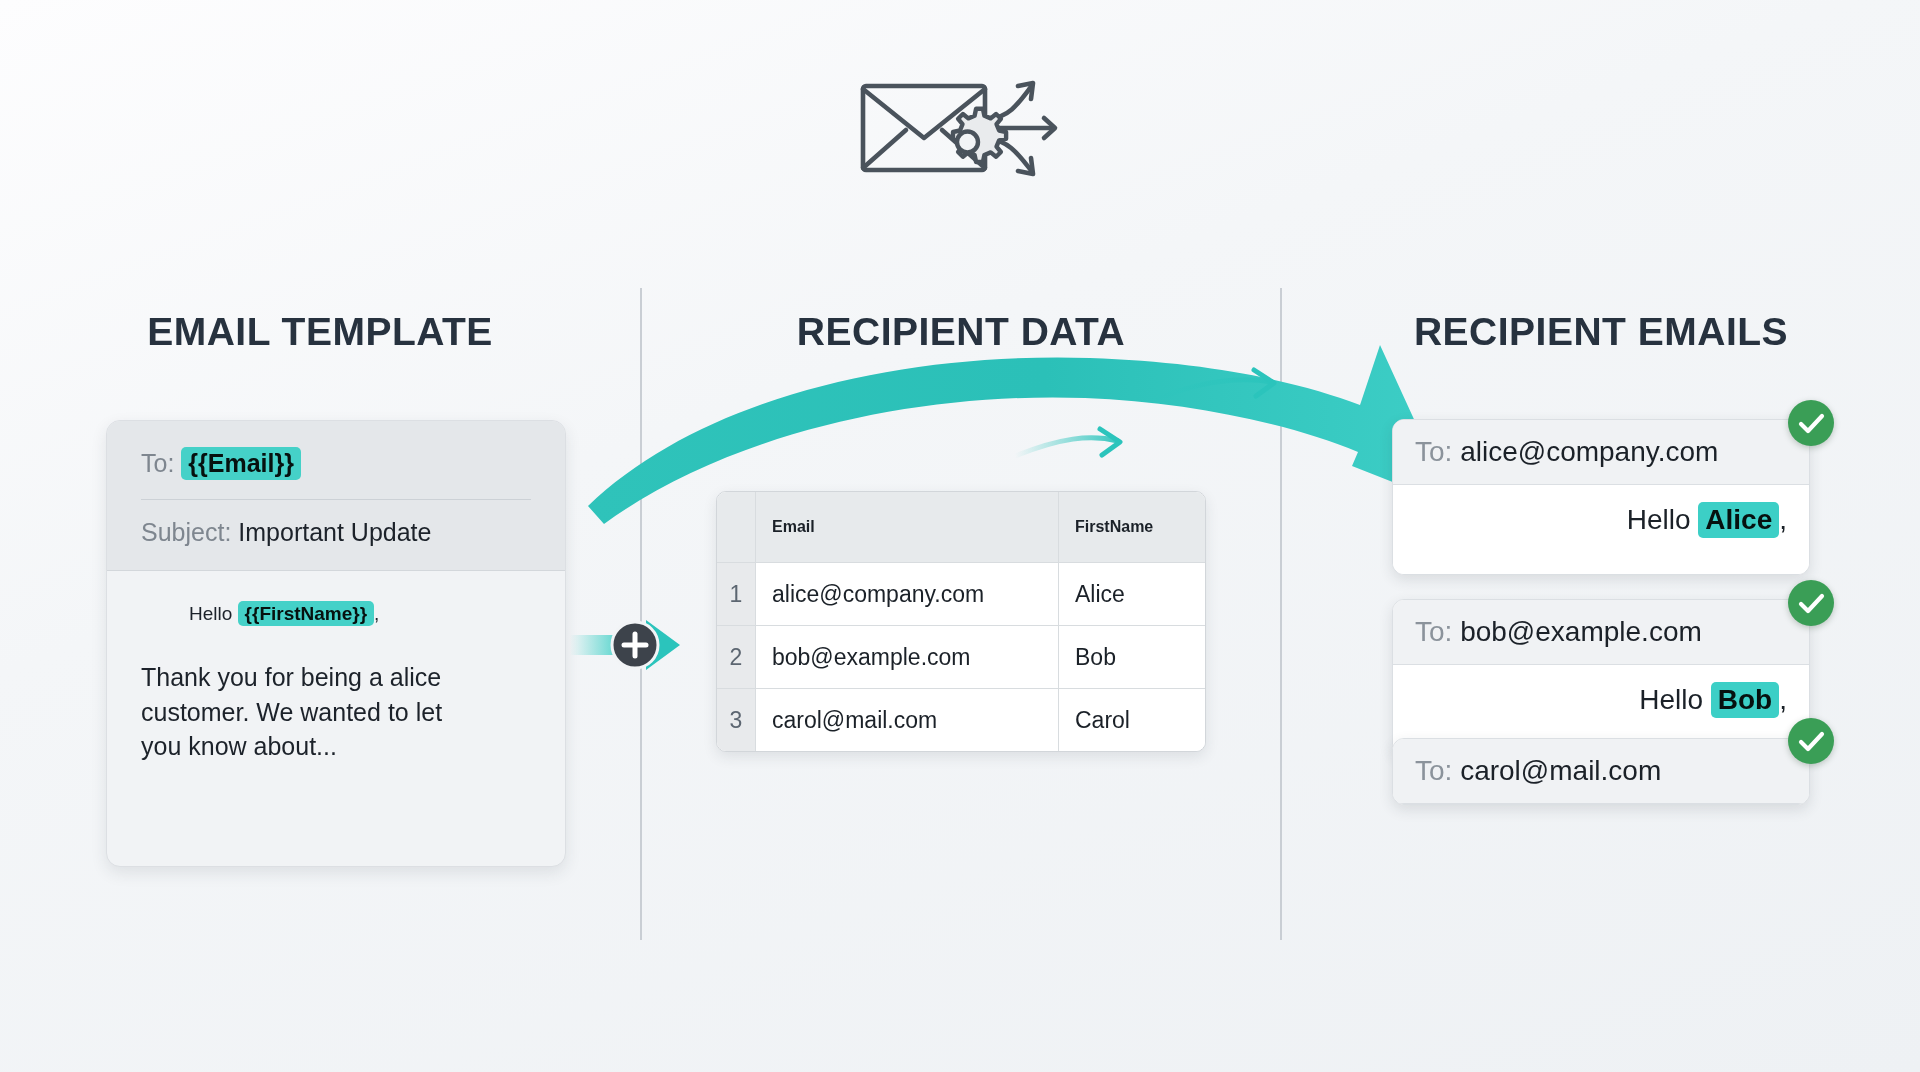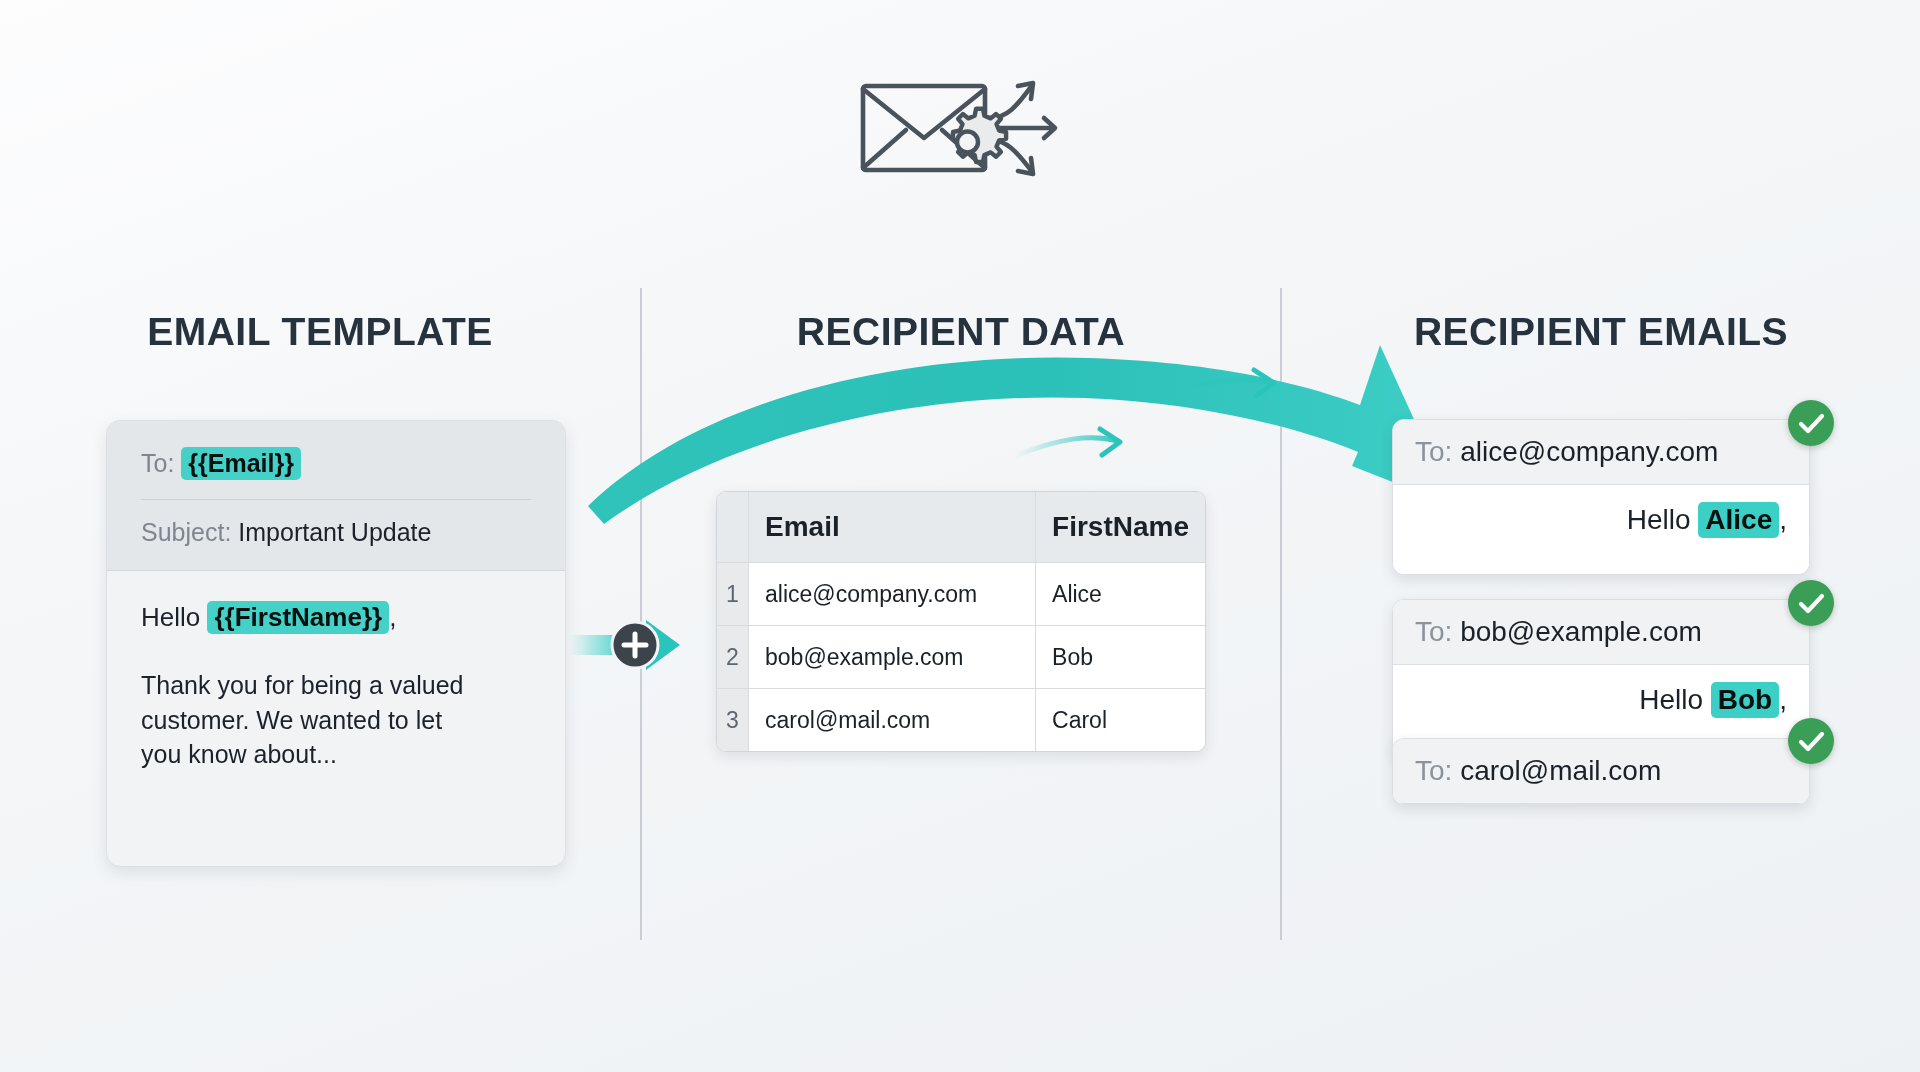--- a/index.html
+++ b/index.html
@@ -79,23 +79,24 @@
   .tl-sep {
     height: 1px;
     background: #ccd1d6;
     margin: 18px 0 16px 0;
   }
   .template-body {
     padding: 30px 34px 26px 34px;
     background: #f1f3f5;
   }
   .tb-greeting {
-    font-size: 26px;
+    font-size: 19px;
     color: #1c222a;
     white-space: nowrap;
+    margin-left: 48px;
   }
   .tb-para {
     margin-top: 34px;
     font-size: 25px;
     color: #1c222a;
     line-height: 1.38;
     max-width: 330px;
   }
 
   
@@ -139,21 +140,21 @@
   }
   .data-table th, .data-table td {
     text-align: left;
     border-right: 1px solid #d8dcdf;
     border-bottom: 1px solid #d8dcdf;
   }
   .data-table thead th {
     background: #e7eaec;
     font-weight: bold;
     color: #1b2128;
-    font-size: 28px;
+    font-size: 16px;
     padding: 16px 16px;
     height: 38px;
   }
   .data-table thead th.gutter { width: 38px; padding: 0; }
   .data-table td.gutter {
     background: #e8eaec;
     color: #5c6671;
     text-align: center;
     width: 38px;
     font-size: 23px;
@@ -296,21 +297,21 @@
     <div class="tl-row">
       <span class="lbl">Subject:</span>
       <span>Important Update</span>
     </div>
   </div>
   <div class="template-body">
     <div class="tb-greeting">
       <span>Hello</span>
       <span class="chip">{{FirstName}}</span><span>,</span>
     </div>
-    <div class="tb-para">Thank you for being a valued customer. We wanted to let you know about...</div>
+    <div class="tb-para">Thank you for being a alice customer. We wanted to let you know about...</div>
   </div>
 </div>
 
 <div class="merge-connector">
   <svg width="130" height="70" viewBox="0 0 130 70" xmlns="http://www.w3.org/2000/svg">
     <defs>
       <linearGradient id="barfade" x1="0" y1="0" x2="1" y2="0">
         <stop offset="0%" stop-color="#45d1c8" stop-opacity="0"></stop>
         <stop offset="100%" stop-color="#45d1c8" stop-opacity="0.9"></stop>
       </linearGradient>

